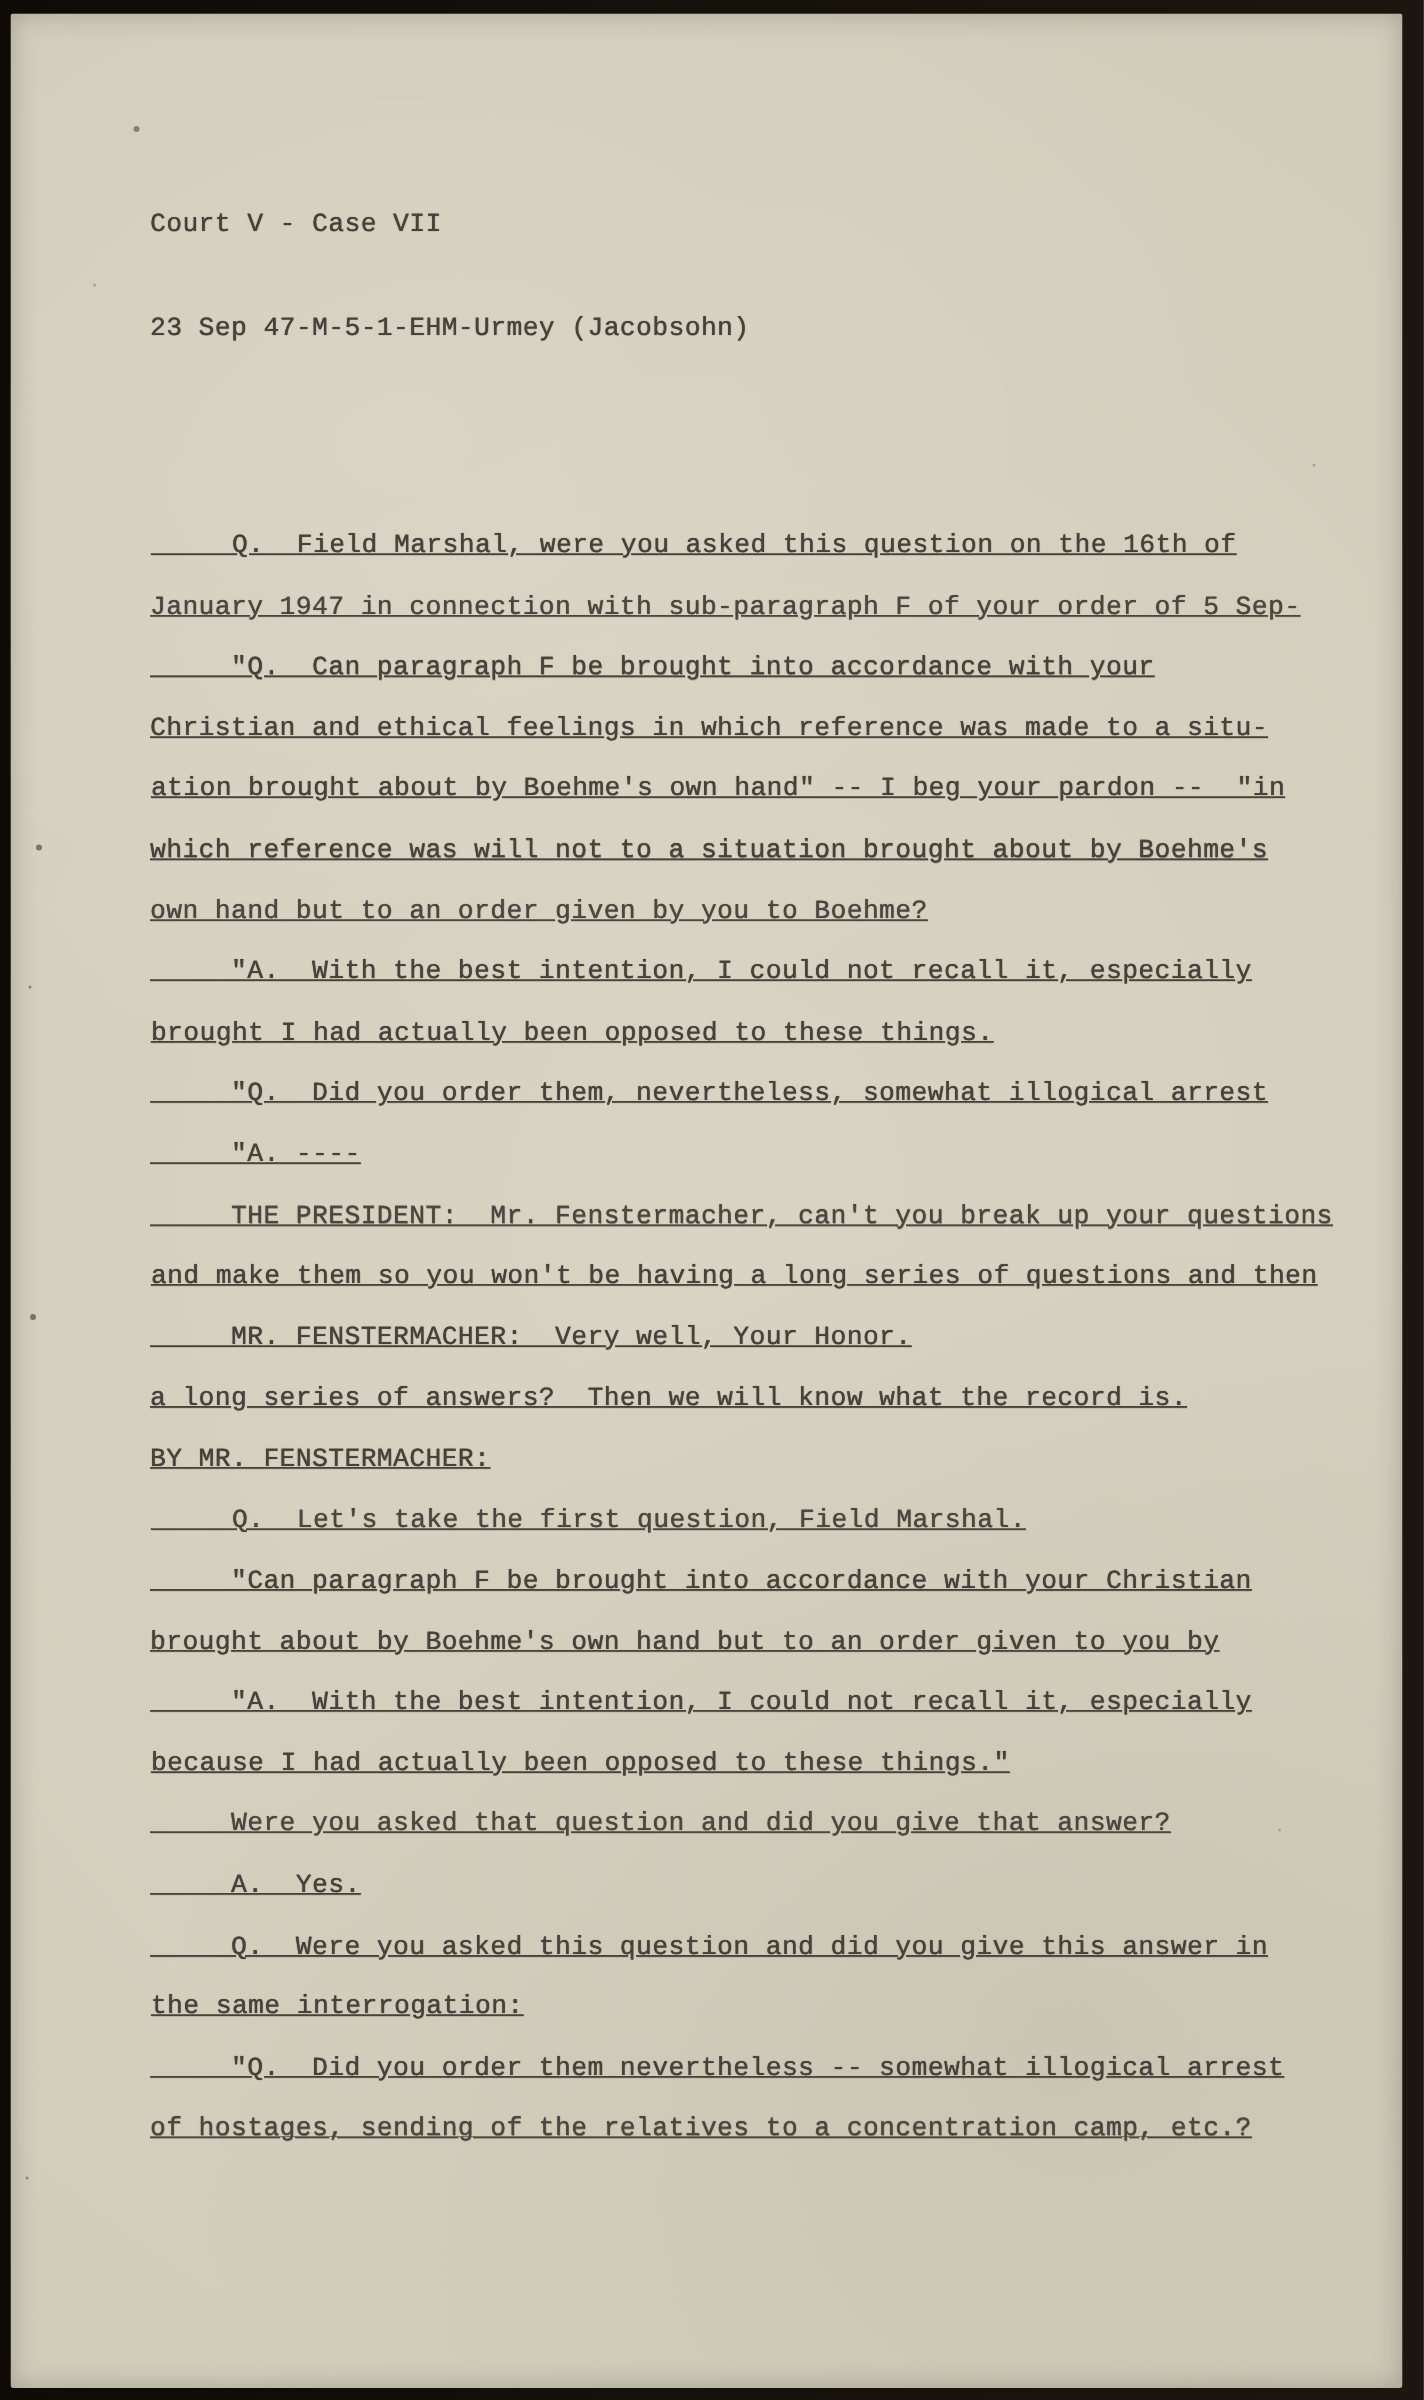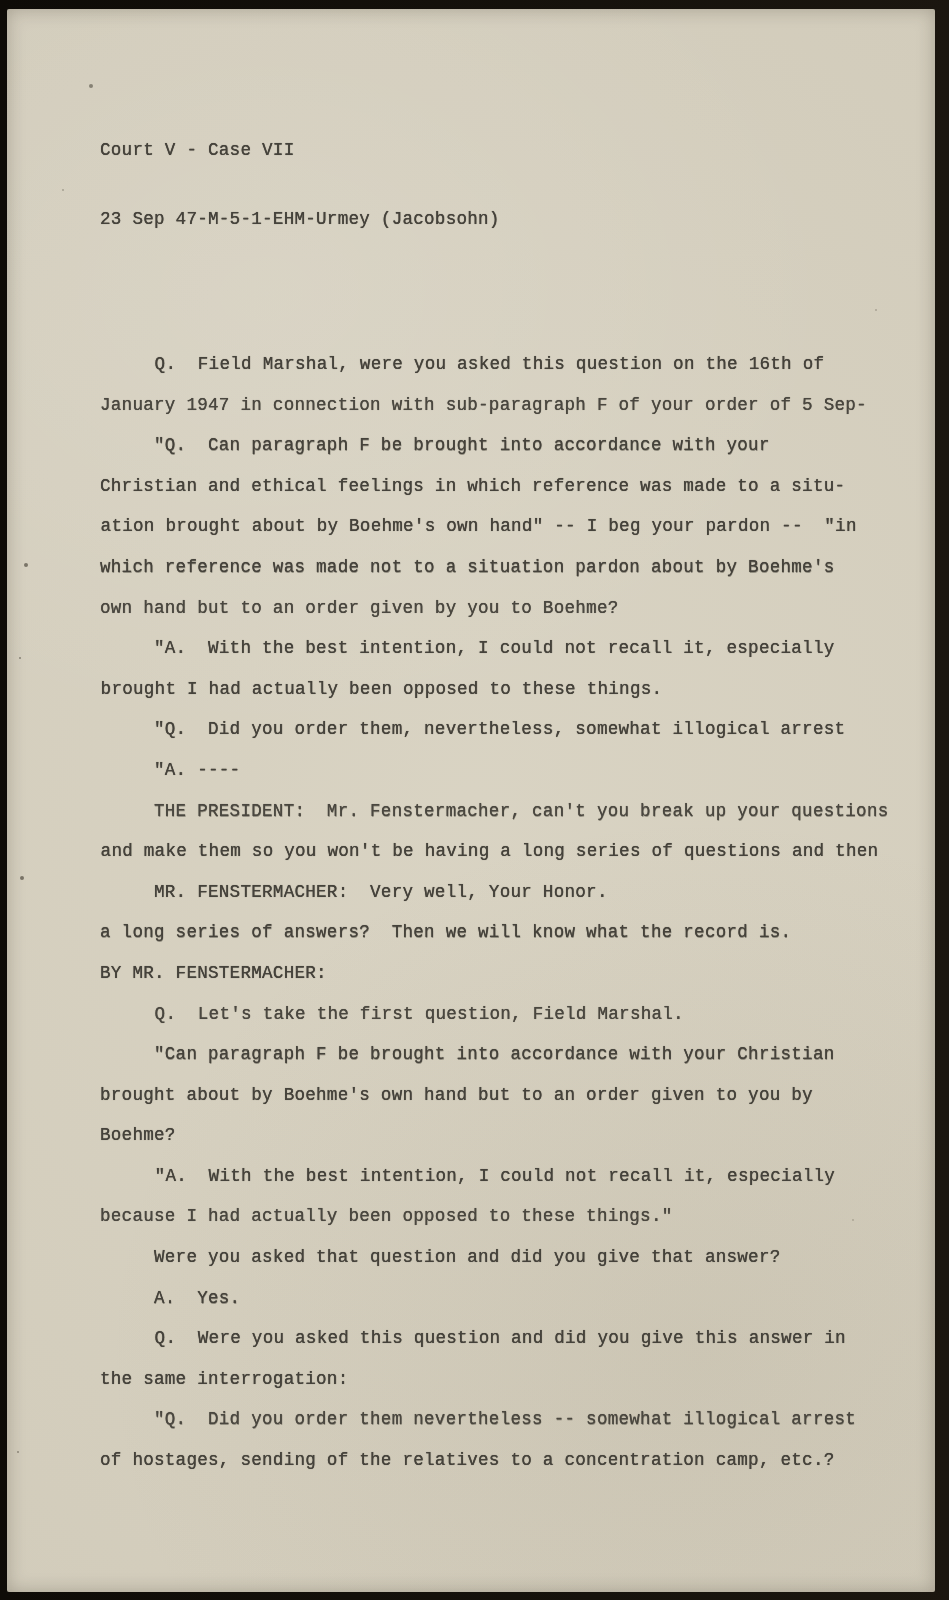--- a/index.html
+++ b/index.html
@@ -68,20 +68,21 @@
   .doc-body {
     margin-top: 67px;
     font-size: 17.5px;
     line-height: 40.6px;
     letter-spacing: 0.3px;
   }
 
   .doc-body .line {
     white-space: pre;
     height: 40.6px;
+    text-decoration: underline;
   }
 
   
   .doc-body .line:nth-child(3n)   { transform: translateY(0.4px); }
   .doc-body .line:nth-child(4n+1) { transform: translateX(0.6px); }
   .doc-body .line:nth-child(5n+2) { opacity: 0.96; }
 </style>
 </head>
 <body>
 
@@ -94,35 +95,34 @@
         <div class="header-line">Court V - Case VII</div>
         <div class="header-line">23 Sep 47-M-5-1-EHM-Urmey (Jacobsohn)</div>
       </div>
 
       <div class="doc-body typed">
           <div class="line">     Q.  Field Marshal, were you asked this question on the 16th of</div>
           <div class="line">January 1947 in connection with sub-paragraph F of your order of 5 Sep-</div>
           <div class="line">     "Q.  Can paragraph F be brought into accordance with your</div>
           <div class="line">Christian and ethical feelings in which reference was made to a situ-</div>
           <div class="line">ation brought about by Boehme's own hand" -- I beg your pardon --  "in</div>
-          <div class="line">which reference was made not to a situation pardon about by Boehme's</div>
+          <div class="line">which reference was will not to a situation brought about by Boehme's</div>
           <div class="line">own hand but to an order given by you to Boehme?</div>
           <div class="line">     "A.  With the best intention, I could not recall it, especially</div>
           <div class="line">brought I had actually been opposed to these things.</div>
           <div class="line">     "Q.  Did you order them, nevertheless, somewhat illogical arrest</div>
           <div class="line">     "A. ----</div>
           <div class="line">     THE PRESIDENT:  Mr. Fenstermacher, can't you break up your questions</div>
           <div class="line">and make them so you won't be having a long series of questions and then</div>
           <div class="line">     MR. FENSTERMACHER:  Very well, Your Honor.</div>
           <div class="line">a long series of answers?  Then we will know what the record is.</div>
           <div class="line">BY MR. FENSTERMACHER:</div>
           <div class="line">     Q.  Let's take the first question, Field Marshal.</div>
           <div class="line">     "Can paragraph F be brought into accordance with your Christian</div>
           <div class="line">brought about by Boehme's own hand but to an order given to you by</div>
-          <div class="line">Boehme?</div>
           <div class="line">     "A.  With the best intention, I could not recall it, especially</div>
           <div class="line">because I had actually been opposed to these things."</div>
           <div class="line">     Were you asked that question and did you give that answer?</div>
           <div class="line">     A.  Yes.</div>
           <div class="line">     Q.  Were you asked this question and did you give this answer in</div>
           <div class="line">the same interrogation:</div>
           <div class="line">     "Q.  Did you order them nevertheless -- somewhat illogical arrest</div>
           <div class="line">of hostages, sending of the relatives to a concentration camp, etc.?</div>
         </div>
 

